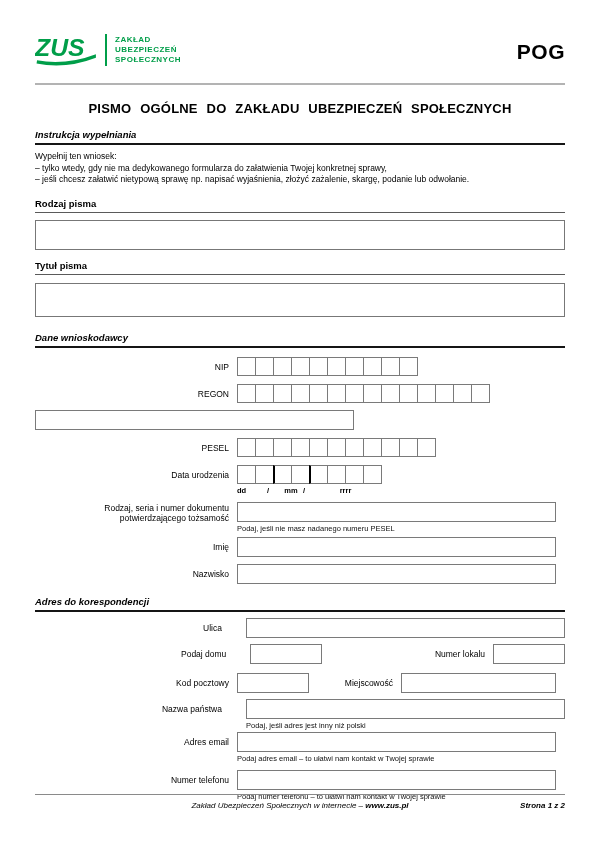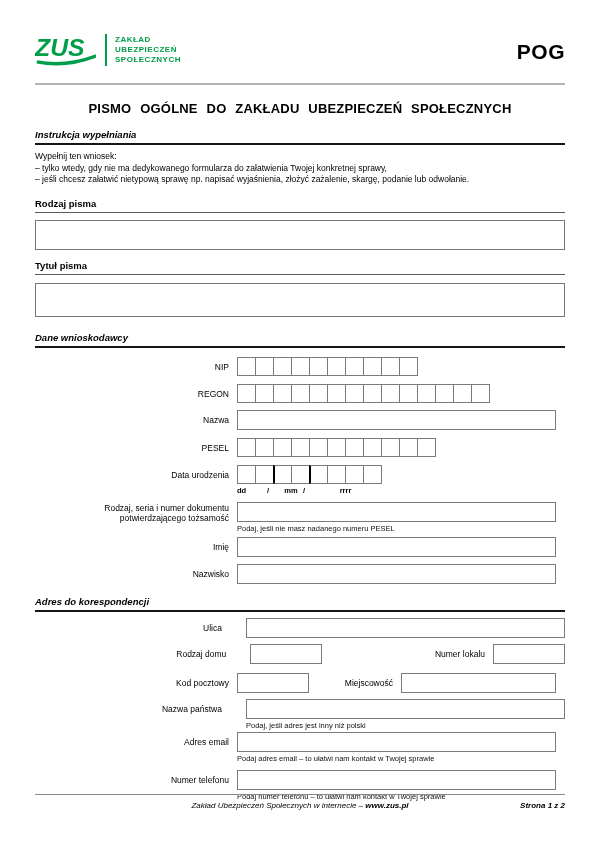--- a/index.html
+++ b/index.html
@@ -137,21 +137,20 @@
           <span class="cell"></span>
           <span class="cell"></span>
           <span class="cell"></span>
           <span class="cell"></span>
           <span class="cell"></span>
         </div>
       </div>
   </div>
 
   <div class="frow mt7">
-    <div class="flabel">Nazwa</div>
     <div class="fbody">
         <div class="input wide"></div>
       </div>
   </div>
 
   <div class="frow mt8">
     <div class="flabel">PESEL</div>
     <div class="fbody">
         <div class="cells">
           <span class="cell"></span>
@@ -220,21 +219,21 @@
   <div class="sec heavy mt-adres">Adres do korespondencji</div>
 
   <div class="frow mt6">
     <div class="flabel">Ulica</div>
     <div class="fbody">
         <div class="input wide"></div>
       </div>
   </div>
 
   <div class="frow mt6">
-    <div class="flabel">Rodzaj domu</div>
+    <div class="flabel">Podaj domu</div>
     <div class="pair">
       <div class="input small"></div>
       <div class="midlabel">Numer lokalu</div>
       <div class="input small"></div>
     </div>
   </div>
 
   <div class="frow mt9">
     <div class="flabel">Kod pocztowy</div>
     <div class="pair">

